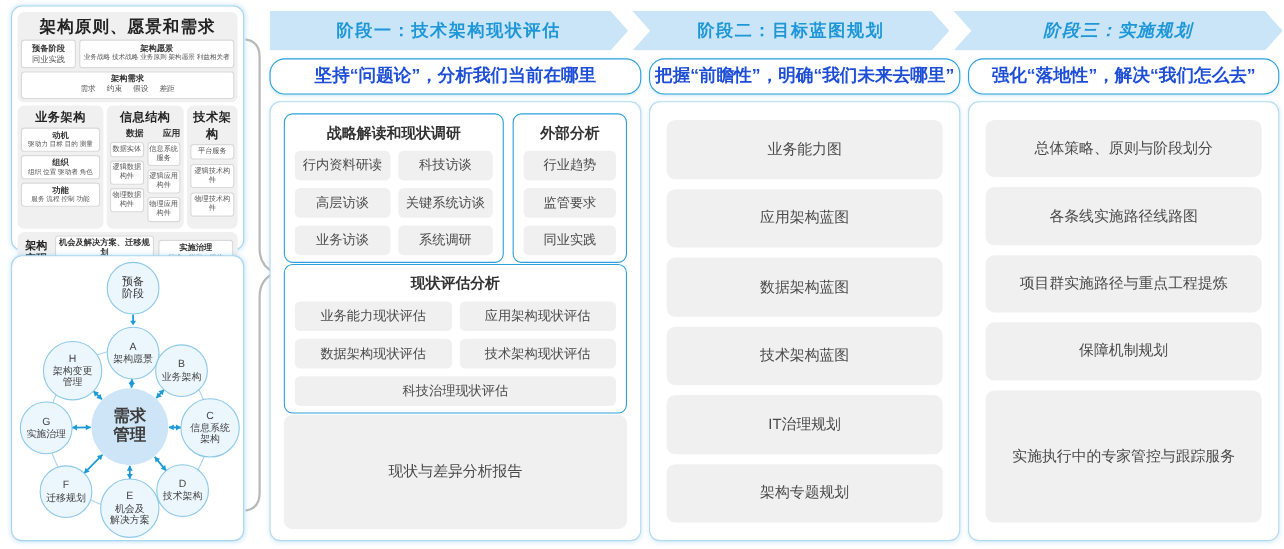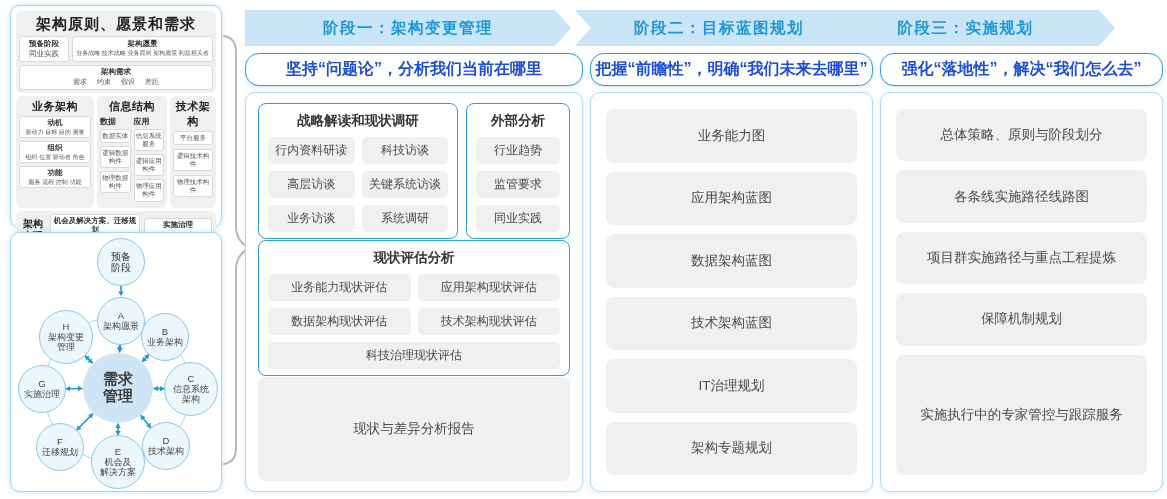--- a/index.html
+++ b/index.html
@@ -27,21 +27,21 @@
   .req-box { margin-top:3px; padding:1px 2px 2px; }
   .req-box .bi { font-size:7px; word-spacing:8px; }
 
   .sec-b { display:flex; gap:3px; flex:1; }
   .colhead { font-size:11px; font-weight:700; text-align:center; color:#222; margin:0 0 2px; letter-spacing:.5px; }
   .colB { width:78px; } .colI { flex:1; } .colT { width:46px; }
   .colB .wbox { margin-bottom:3px; padding:1px 0; }
   .colB .bi { font-size:6px; }
   .subrow { display:flex; gap:3px; }
   .subcol { flex:1; }
-  .subhead { font-size:8px; font-weight:700; text-align:left; color:#333; margin-bottom:2px; }
+  .subhead { font-size:8px; font-weight:700; text-align:right; color:#333; margin-bottom:2px; }
   .subcol .wbox, .colT .wbox { font-size:6.5px; padding:2px 1px; margin-bottom:3px; line-height:1.25; color:#555; }
   .colT .wbox { margin-bottom:4px; }
 
   .sec-c { display:flex; gap:4px; align-items:center; padding:3px 4px; }
   .impl-label { font-size:10px; font-weight:700; color:#222; width:26px; line-height:1.15; text-align:center; }
   .impl-box { padding:1px 2px; }
   .impl-box .bi { word-spacing:4px; font-size:6.5px; }
   .ib1 { flex:1.35; } .ib2 { flex:1; }
 
   
@@ -77,21 +77,21 @@
 
   
   .band-seg {
     position:absolute; top:10px; height:36px; background:#c9e5f7;
     color:#1e97d8; font-weight:700; font-size:15.5px; letter-spacing:1.5px;
     display:flex; align-items:center; justify-content:center;
   }
   .seg1 { left:245px; width:326px;
     clip-path:polygon(0 0, calc(100% - 16px) 0, 100% 50%, calc(100% - 16px) 100%, 0 100%); }
   .seg2 { left:575px; width:288px; }
-  .seg3 { left:816px; width:299px; }
+  .seg3 { left:867px; width:299px;font-style:italic; }
   .seg2, .seg3 {
     clip-path:polygon(0 0, calc(100% - 16px) 0, 100% 50%, calc(100% - 16px) 100%, 0 100%, 16px 50%); }
 
   
   .motto {
     position:absolute; top:53px; height:33px; box-sizing:border-box; background:#fff;
     border:1.5px solid #2aa0dc; border-radius:14px;
     display:flex; align-items:center; justify-content:center;
     font-size:16px; font-weight:700; color:#1d4ed8;
     box-shadow:0 1px 3px rgba(42,160,220,.25);
@@ -282,21 +282,21 @@
       </div>
     <div class="node n-center">
         <span>需求管理</span>
       </div>
   </div>
 
   <svg class="brace" width="34" height="440" viewBox="0 0 34 440">
     <path d="M 3 6 Q 15 8 15 22 L 15 196 Q 15 212 29 218 Q 15 224 15 240 L 15 418 Q 15 432 3 434" fill="none" stroke="#b8b8b8" stroke-width="2" stroke-linecap="round"></path>
   </svg>
 
-  <div class="band-seg seg1">阶段一：架构变更管理</div>
+  <div class="band-seg seg1">阶段一：技术架构现状评估</div>
   <div class="band-seg seg2">阶段二：目标蓝图规划</div>
   <div class="band-seg seg3">阶段三：实施规划</div>
 
   <div class="motto m1">坚持“问题论”，分析我们当前在哪里</div>
   <div class="motto m2">把握“前瞻性”，明确“我们未来去哪里”</div>
   <div class="motto m3">强化“落地性”，解决“我们怎么去”</div>
 
   <div class="cpanel p1">
     <div class="row1">
       <div class="bluebox research">

